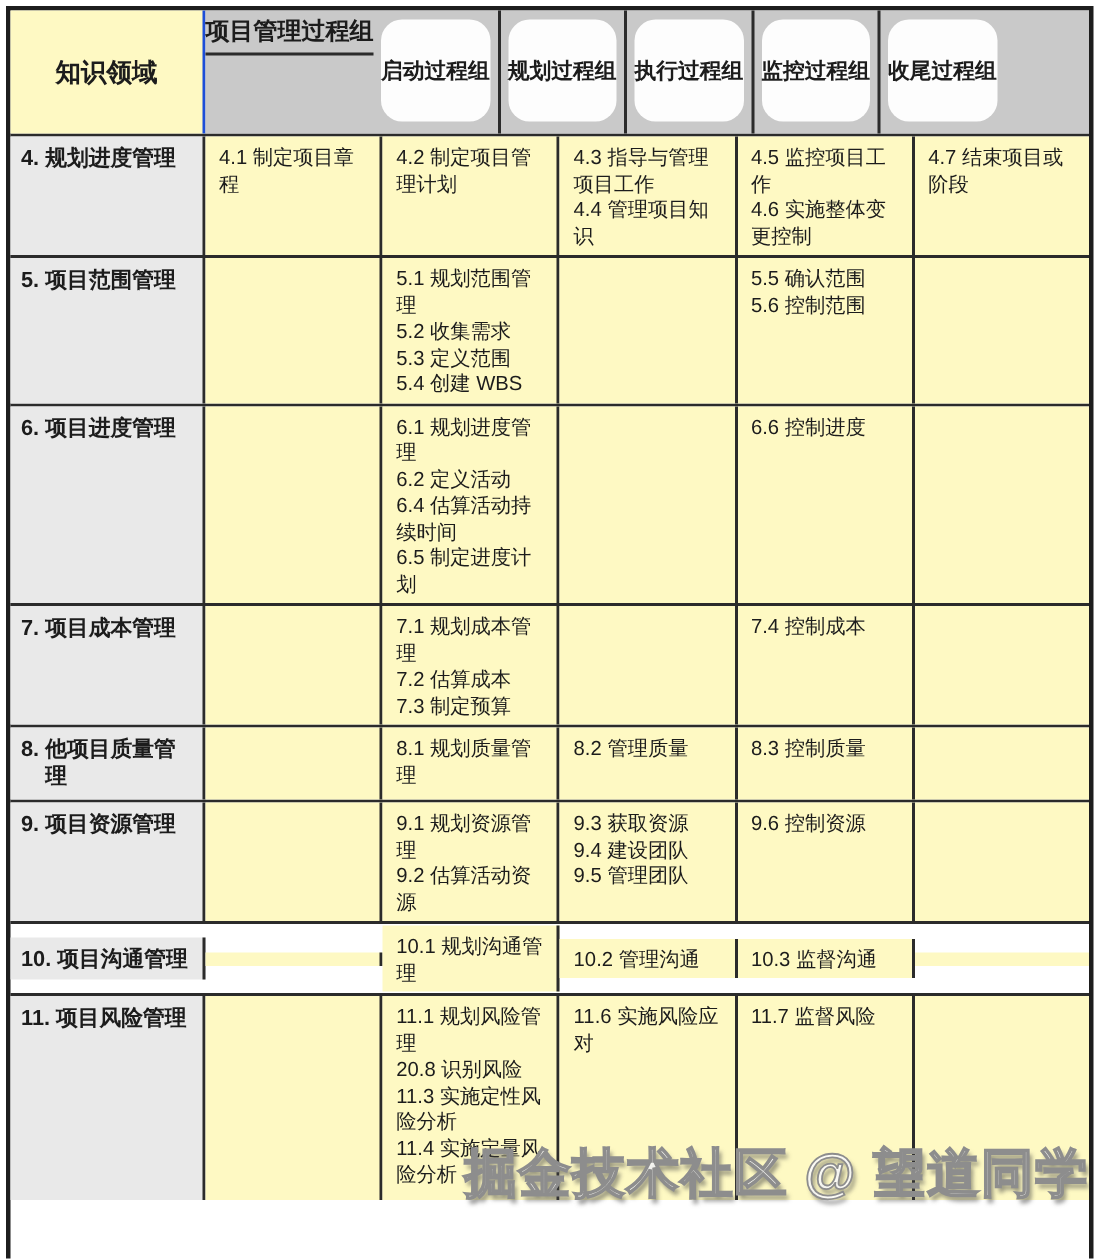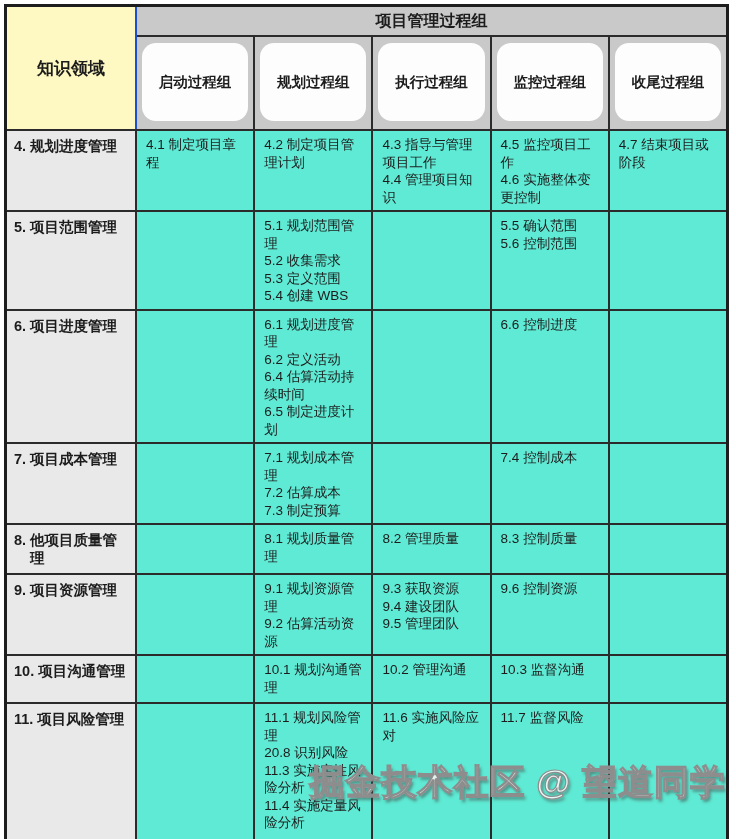--- a/index.html
+++ b/index.html
@@ -12,27 +12,27 @@
     position:absolute;left:4px;top:4px;width:725px;height:860px;
     border:3px solid #1d1d1d;background:#ffffff;box-sizing:border-box;
   }
   
   .header-row{display:flex;border-bottom:2px solid #2b2b2b;}
   .corner{
     width:130px;flex:0 0 130px;background:#fef9c3;border-right:2px solid #1d4ed8;
     display:flex;align-items:center;justify-content:center;
     font-weight:bold;font-size:17px;box-sizing:border-box;
   }
-  .header-right{flex:1;display:flex;flex-direction:column;background:#c9c9c9;}
+  .header-right{flex:1;display:flex;flex-direction:row;background:#c9c9c9;}
   .band{
     height:30px;border-bottom:2px solid #2b2b2b;
     display:flex;align-items:center;justify-content:center;
     font-weight:bold;font-size:16px;box-sizing:border-box;
   }
-  .groups{display:flex;height:92px;}
+  .groups{display:flex;height:82px;}
   .group-cell{
     flex:1;box-sizing:border-box;border-right:2px solid #2b2b2b;
     display:flex;align-items:stretch;justify-content:stretch;padding:6px 5px 8px 5px;
   }
   .group-cell:last-child{border-right:none;}
   .group-box{
     flex:1;background:#fdfdfd;border-radius:14px;
     display:flex;align-items:center;justify-content:center;
     font-weight:bold;font-size:14.5px;
   }
@@ -43,32 +43,32 @@
     width:130px;flex:0 0 130px;background:#e9e9e9;border-right:2px solid #2b2b2b;
     box-sizing:border-box;padding:6px 4px 4px 7px;
     font-weight:bold;font-size:14.5px;line-height:18px;
     display:flex;gap:4px;align-items:flex-start;
   }
   .area-no{flex:0 0 auto;}
   .area-name{flex:1;}
   .pcell{
     flex:1;box-sizing:border-box;border-right:2px solid #2b2b2b;
     padding:5px 6px 4px 9px;font-size:13.5px;line-height:17.5px;
-    background:#5eead4;
+    background:#fef9c3;
   }
   .pcell:last-child{border-right:none;}
   .pitem{margin:0;}
   
   .trow[data-ri="0"]{min-height:68px;}
   .trow[data-ri="1"]{min-height:74px;}
   .trow[data-ri="2"]{min-height:118px;}
   .trow[data-ri="3"]{min-height:60px;}
   .trow[data-ri="4"]{min-height:48px;}
   .trow[data-ri="5"]{min-height:58px;}
-  .trow[data-ri="6"]{min-height:46px;}
+  .trow[data-ri="6"]{min-height:46px;align-items:center;}
   .trow[data-ri="7"]{min-height:136px;}
   
   .watermark{
     position:absolute;right:0px;top:752px;z-index:5;
     font-size:35px;font-weight:bold;white-space:nowrap;letter-spacing:1px;
     color:rgba(252,252,252,0.88);
     -webkit-text-stroke:1.2px #8d8d8d;
     text-shadow:2px 3px 3px rgba(70,70,70,0.55);
     pointer-events:none;
   }

